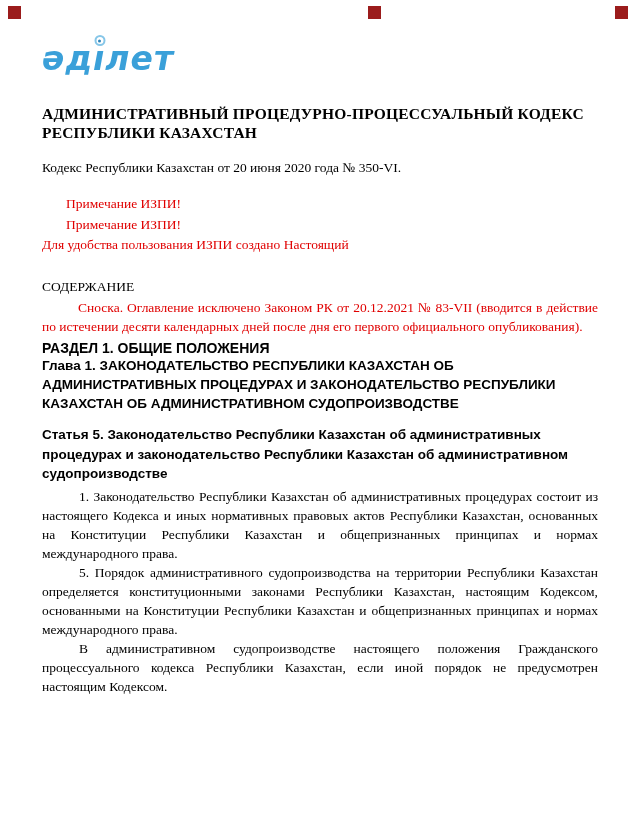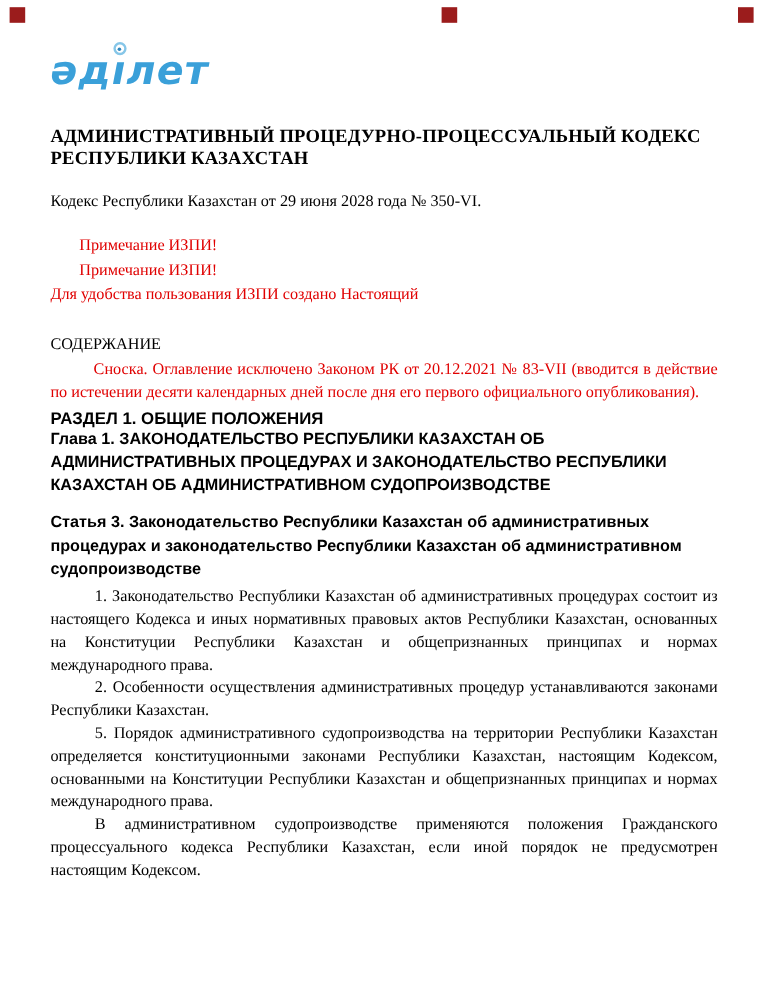--- a/index.html
+++ b/index.html
@@ -127,34 +127,33 @@
 <div class="corner-mark tl"></div>
 <div class="corner-mark tc"></div>
 <div class="corner-mark tr"></div>
 
 <div class="page">
 
   <div class="logo"><span>әд</span><span class="i-wrap"><span class="i-ring"></span><span>ı</span></span><span>лет</span></div>
 
   <h1 class="doc-title">АДМИНИСТРАТИВНЫЙ ПРОЦЕДУРНО-ПРОЦЕССУАЛЬНЫЙ КОДЕКС РЕСПУБЛИКИ КАЗАХСТАН</h1>
 
-  <p class="doc-info">Кодекс Республики Казахстан от 29 июня 2028 года № 350-VI.</p>
+  <p class="doc-info">Кодекс Республики Казахстан от 20 июня 2020 года № 350-VI.</p>
 
   <div class="notes">
     <p class="note indent">Примечание ИЗПИ!</p>
     <p class="note indent">Примечание ИЗПИ!</p>
     <p class="note">Для удобства пользования ИЗПИ создано Настоящий</p>
     <p class="note black">СОДЕРЖАНИЕ</p>
     <p class="note justify">Сноска. Оглавление исключено Законом РК от 20.12.2021 № 83-VII (вводится в действие по истечении десяти календарных дней после дня его первого официального опубликования).</p>
   </div>
 
   <h2 class="section">РАЗДЕЛ 1. ОБЩИЕ ПОЛОЖЕНИЯ</h2>
 
   <h3 class="chapter">Глава 1. ЗАКОНОДАТЕЛЬСТВО РЕСПУБЛИКИ КАЗАХСТАН ОБ АДМИНИСТРАТИВНЫХ ПРОЦЕДУРАХ И ЗАКОНОДАТЕЛЬСТВО РЕСПУБЛИКИ КАЗАХСТАН ОБ АДМИНИСТРАТИВНОМ СУДОПРОИЗВОДСТВЕ</h3>
 
-  <h4 class="article">Статья 3. Законодательство Республики Казахстан об административных процедурах и законодательство Республики Казахстан об административном судопроизводстве</h4>
+  <h4 class="article">Статья 5. Законодательство Республики Казахстан об административных процедурах и законодательство Республики Казахстан об административном судопроизводстве</h4>
 
   <p class="para">1. Законодательство Республики Казахстан об административных процедурах состоит из настоящего Кодекса и иных нормативных правовых актов Республики Казахстан, основанных на Конституции Республики Казахстан и общепризнанных принципах и нормах международного права.</p>
-  <p class="para">2. Особенности осуществления административных процедур устанавливаются законами Республики Казахстан.</p>
   <p class="para">5. Порядок административного судопроизводства на территории Республики Казахстан определяется конституционными законами Республики Казахстан, настоящим Кодексом, основанными на Конституции Республики Казахстан и общепризнанных принципах и нормах международного права.</p>
-  <p class="para">В административном судопроизводстве применяются положения Гражданского процессуального кодекса Республики Казахстан, если иной порядок не предусмотрен настоящим Кодексом.</p>
+  <p class="para">В административном судопроизводстве настоящего положения Гражданского процессуального кодекса Республики Казахстан, если иной порядок не предусмотрен настоящим Кодексом.</p>
 
 </div>
 
 </body></html>

